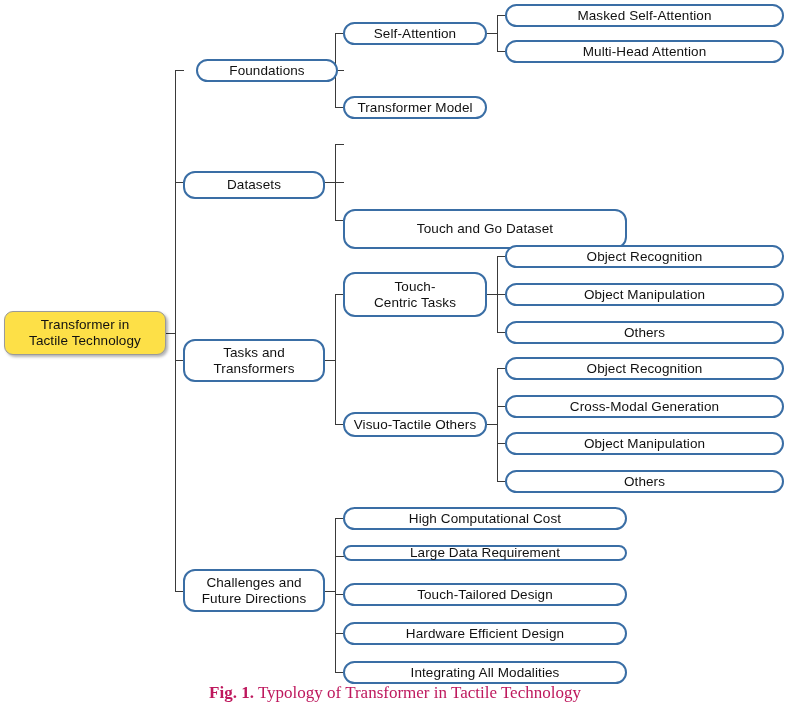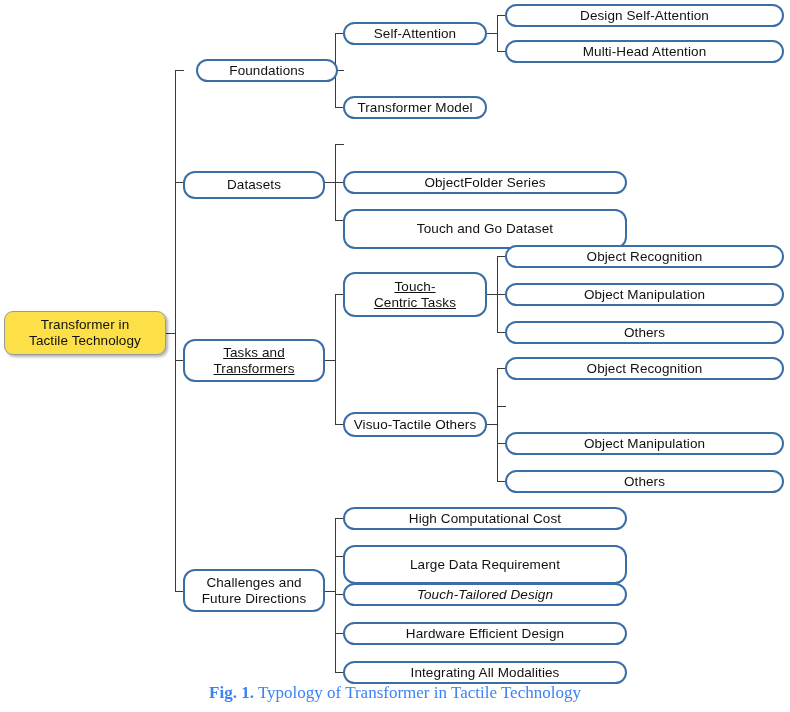--- a/index.html
+++ b/index.html
@@ -52,21 +52,21 @@
 
   
   #caption {
     position: absolute;
     left: 0;
     top: 683px;
     width: 790px;
     text-align: center;
     font-family: "Liberation Serif", serif;
     font-size: 17px;
-    color: #3b82f6;
+    color: #be185d;
   }
   #caption .figlabel { font-weight: bold; }
 </style>
 </head>
 <body>
 
 <div id="page">
 
   <div class="line h" style="left:165px; top:333px; width:11px;"></div>
 
@@ -120,63 +120,63 @@
   <div class="line h" style="left:335px; top:633px; width:9px;"></div>
   <div class="line h" style="left:335px; top:672px; width:9px;"></div>
 
   <div class="node root" style="left:4px; top:311px; width:162px; height:44px;">Transformer in
 Tactile Technology</div>
 
   <div class="node branch" style="left:196px; top:59px; width:142px; height:23px;">Foundations</div>
 
   <div class="node branch" style="left:183px; top:171px; width:142px; height:28px;">Datasets</div>
 
-  <div class="node branch" style="left:183px; top:339px; width:142px; height:43px;text-decoration:underline;">Tasks and
+  <div class="node branch" style="left:183px; top:339px; width:142px; height:43px;">Tasks and
 Transformers</div>
 
   <div class="node branch" style="left:183px; top:569px; width:142px; height:43px;">Challenges and
 Future Directions</div>
 
   <div class="node branch" style="left:343px; top:22px; width:144px; height:23px;">Self-Attention</div>
 
 
   <div class="node leaf" style="left:343px; top:96px; width:144px; height:23px;">Transformer Model</div>
 
-  <div class="node leaf" style="left:505px; top:4px; width:279px; height:23px;">Design Self-Attention</div>
+  <div class="node leaf" style="left:505px; top:4px; width:279px; height:23px;">Masked Self-Attention</div>
 
   <div class="node leaf" style="left:505px; top:40px; width:279px; height:23px;">Multi-Head Attention</div>
 
 
-  <div class="node leaf" style="left:343px; top:171px; width:284px; height:23px;">ObjectFolder Series</div>
 
   <div class="node leaf" style="left:343px; top:209px; width:284px; height:40px;">Touch and Go Dataset</div>
 
-  <div class="node branch" style="left:343px; top:272px; width:144px; height:45px;text-decoration:underline;">Touch-
+  <div class="node branch" style="left:343px; top:272px; width:144px; height:45px;">Touch-
 Centric Tasks</div>
 
   <div class="node branch" style="left:343px; top:412px; width:144px; height:25px;">Visuo-Tactile Others</div>
 
   <div class="node leaf" style="left:505px; top:245px; width:279px; height:23px;">Object Recognition</div>
 
   <div class="node leaf" style="left:505px; top:283px; width:279px; height:23px;">Object Manipulation</div>
 
   <div class="node leaf" style="left:505px; top:321px; width:279px; height:23px;">Others</div>
 
   <div class="node leaf" style="left:505px; top:357px; width:279px; height:23px;">Object Recognition</div>
 
+  <div class="node leaf" style="left:505px; top:395px; width:279px; height:23px;">Cross-Modal Generation</div>
 
   <div class="node leaf" style="left:505px; top:432px; width:279px; height:23px;">Object Manipulation</div>
 
   <div class="node leaf" style="left:505px; top:470px; width:279px; height:23px;">Others</div>
 
   <div class="node leaf" style="left:343px; top:507px; width:284px; height:23px;">High Computational Cost</div>
 
-  <div class="node leaf" style="left:343px; top:545px; width:284px; height:39px;">Large Data Requirement</div>
+  <div class="node leaf" style="left:343px; top:545px; width:284px; height:16px;">Large Data Requirement</div>
 
-  <div class="node leaf" style="left:343px; top:583px; width:284px; height:23px;font-style:italic;">Touch-Tailored Design</div>
+  <div class="node leaf" style="left:343px; top:583px; width:284px; height:23px;">Touch-Tailored Design</div>
 
   <div class="node leaf" style="left:343px; top:622px; width:284px; height:23px;">Hardware Efficient Design</div>
 
   <div class="node leaf" style="left:343px; top:661px; width:284px; height:23px;">Integrating All Modalities</div>
 
   <div id="caption">
     <span class="figlabel">Fig. 1.</span><span> Typology of Transformer in Tactile Technology</span>
   </div>
 
 </div>

